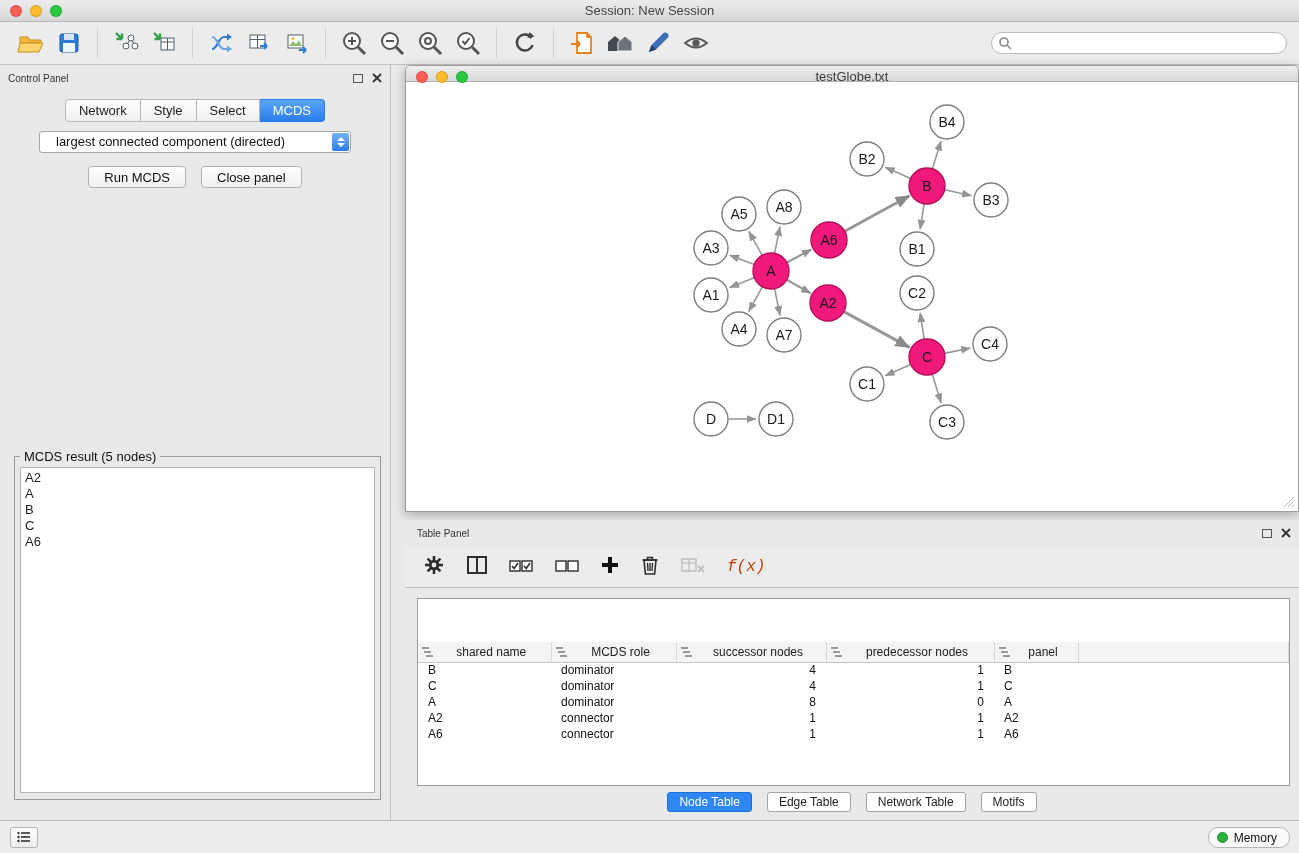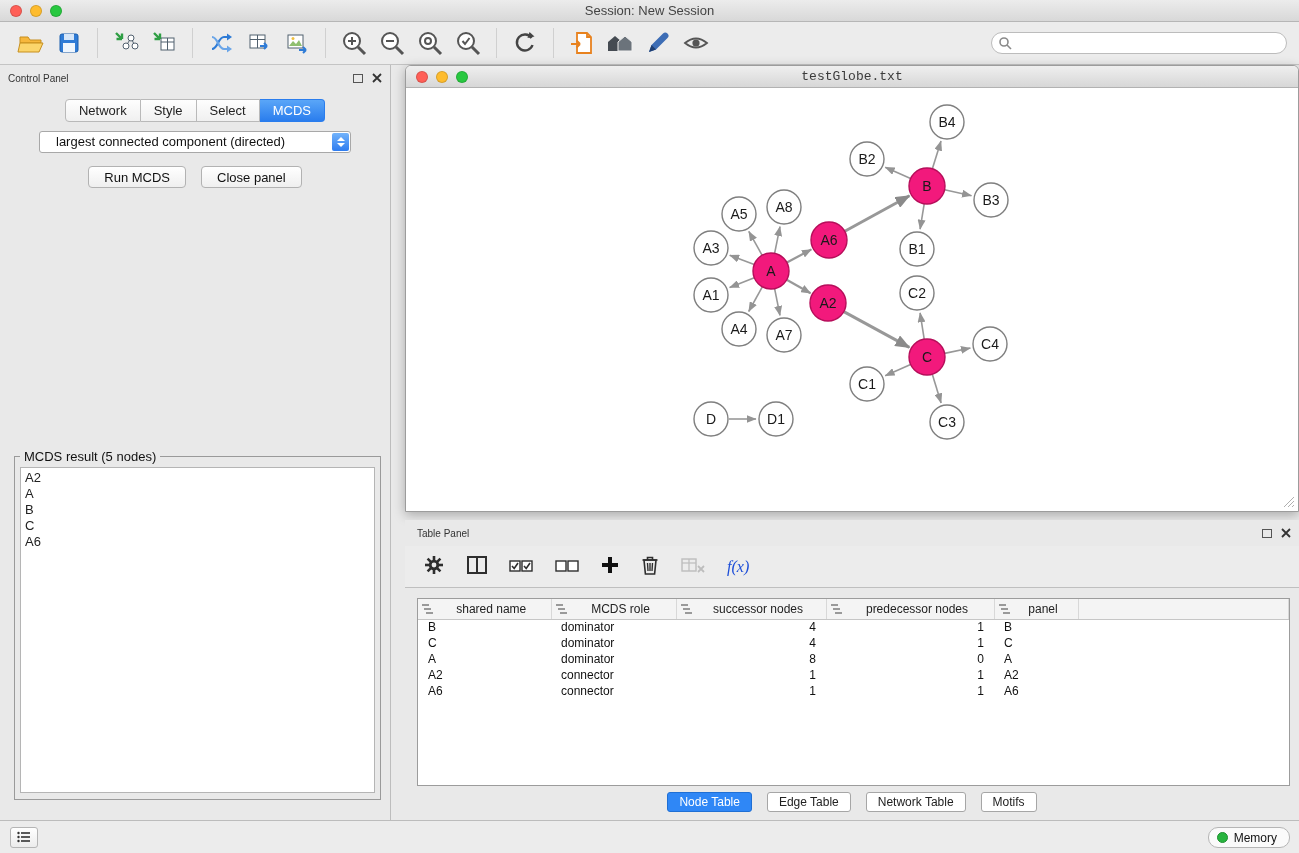--- a/index.html
+++ b/index.html
@@ -94,42 +94,42 @@
   }
   .result-item { line-height:16px; }
 
   
   .network-window {
     position:absolute; left:405px; top:65px; width:894px; height:447px;
     background:#fff; border:1px solid #9c9c9c; border-radius:6px 6px 0 0;
     box-shadow:0 3px 12px rgba(0,0,0,0.28);
   }
   .nw-titlebar {
-    position:relative; height:22px; border-radius:5px 5px 0 0;
-    background:linear-gradient(#efefef,#d7d7d7); border-bottom:1px solid #b2b2b2;font-family:Liberation Mono, monospace;
+    position:relative; height:16px; border-radius:5px 5px 0 0;
+    background:linear-gradient(#efefef,#d7d7d7); border-bottom:1px solid #b2b2b2;
   }
   .nw-title { text-align:center; font-size:13px; line-height:21px; color:#3b3b3b; }
   .nw-canvas { position:absolute; left:1px; right:1px; top:23px; bottom:1px; background:#fff; }
   .nw-canvas svg { display:block; }
   .grip { position:absolute; right:2px; bottom:2px; }
 
   
   .table-panel { position:absolute; left:405px; top:520px; width:894px; height:300px; background:#e9e9e9; }
   .tp-toolbar {
     position:absolute; left:0; right:0; top:26px; height:42px;
     background:#ececec; border-bottom:1px solid #bfbfbf;
     display:flex; align-items:center; padding-left:18px; gap:22px;
   }
   .tp-tool { display:flex; align-items:center; justify-content:center; }
-  .fx-label { font-family:Liberation Serif, serif; font-style:italic; font-size:16px; color:#1d4ed8; }
+  .fx-label { font-family:Liberation Mono, monospace; font-style:italic; font-size:16px; color:#c2410c; }
   .tp-table-wrap {
     position:absolute; left:12px; right:9px; top:78px; height:188px;
     background:#fff; border:1px solid #9c9c9c; overflow:hidden;
   }
-  table.node-table { border-collapse:collapse; table-layout:fixed; width:100%; }
+  table.node-table { border-collapse:collapse; table-layout:fixed; width:100%;margin-top:43px; }
   .node-table th {
     height:20px; background:#f4f4f4; border-right:1px solid #d8d8d8; border-bottom:1px solid #c6c6c6;
     font-size:12px; font-weight:normal; color:#222; position:relative; padding:0 4px 0 18px;
     text-align:center; white-space:nowrap; overflow:hidden;
   }
   .node-table th .th-icon { position:absolute; left:4px; top:5px; }
   .node-table td {
     height:16px; font-size:12px; padding:0 10px; white-space:nowrap; overflow:hidden; color:#111;
   }
   .tp-tabs { position:absolute; left:0; right:0; top:272px; display:flex; justify-content:center; gap:15px; }

